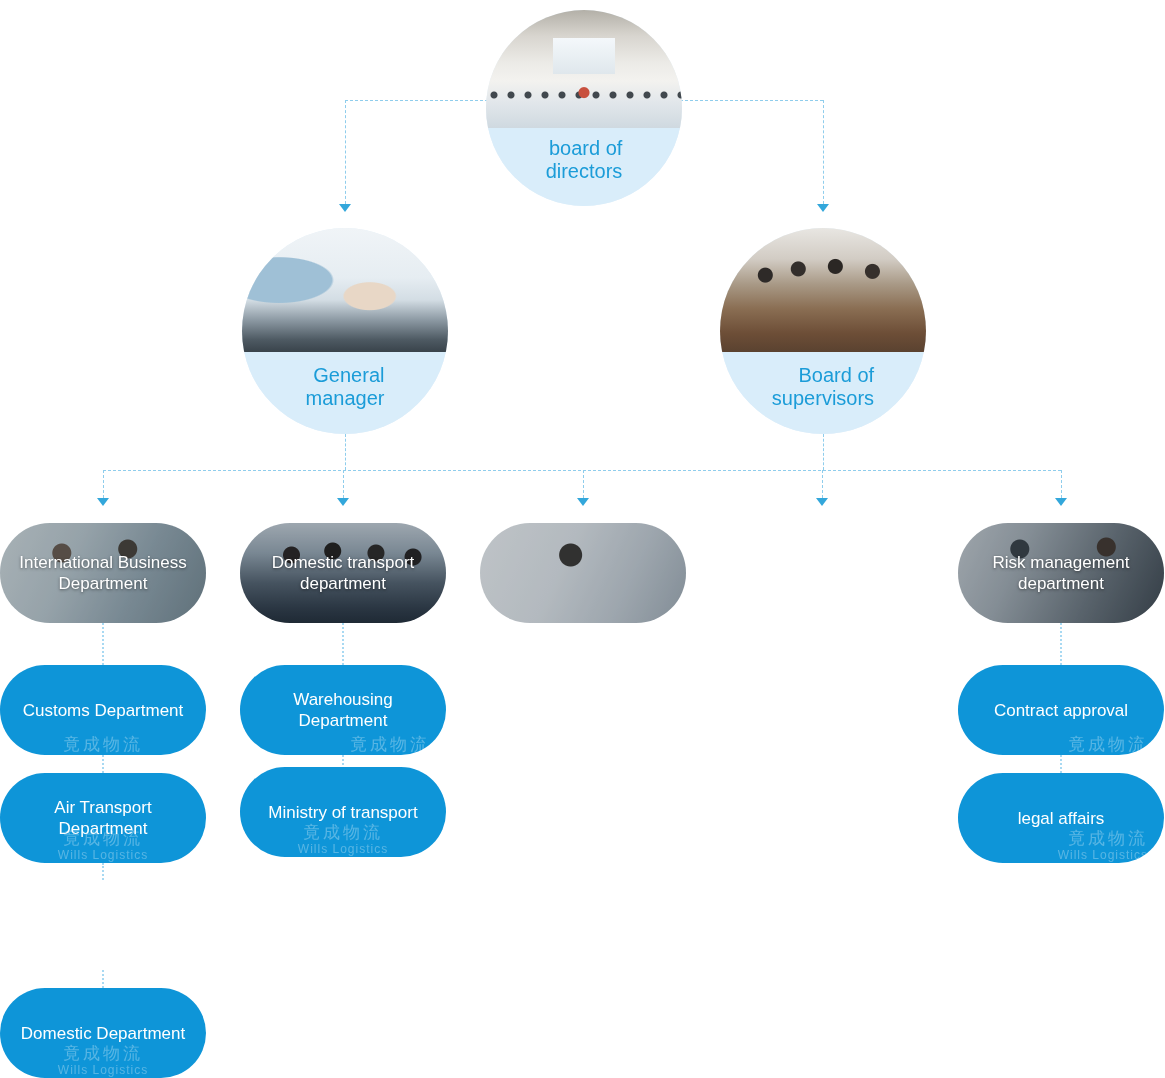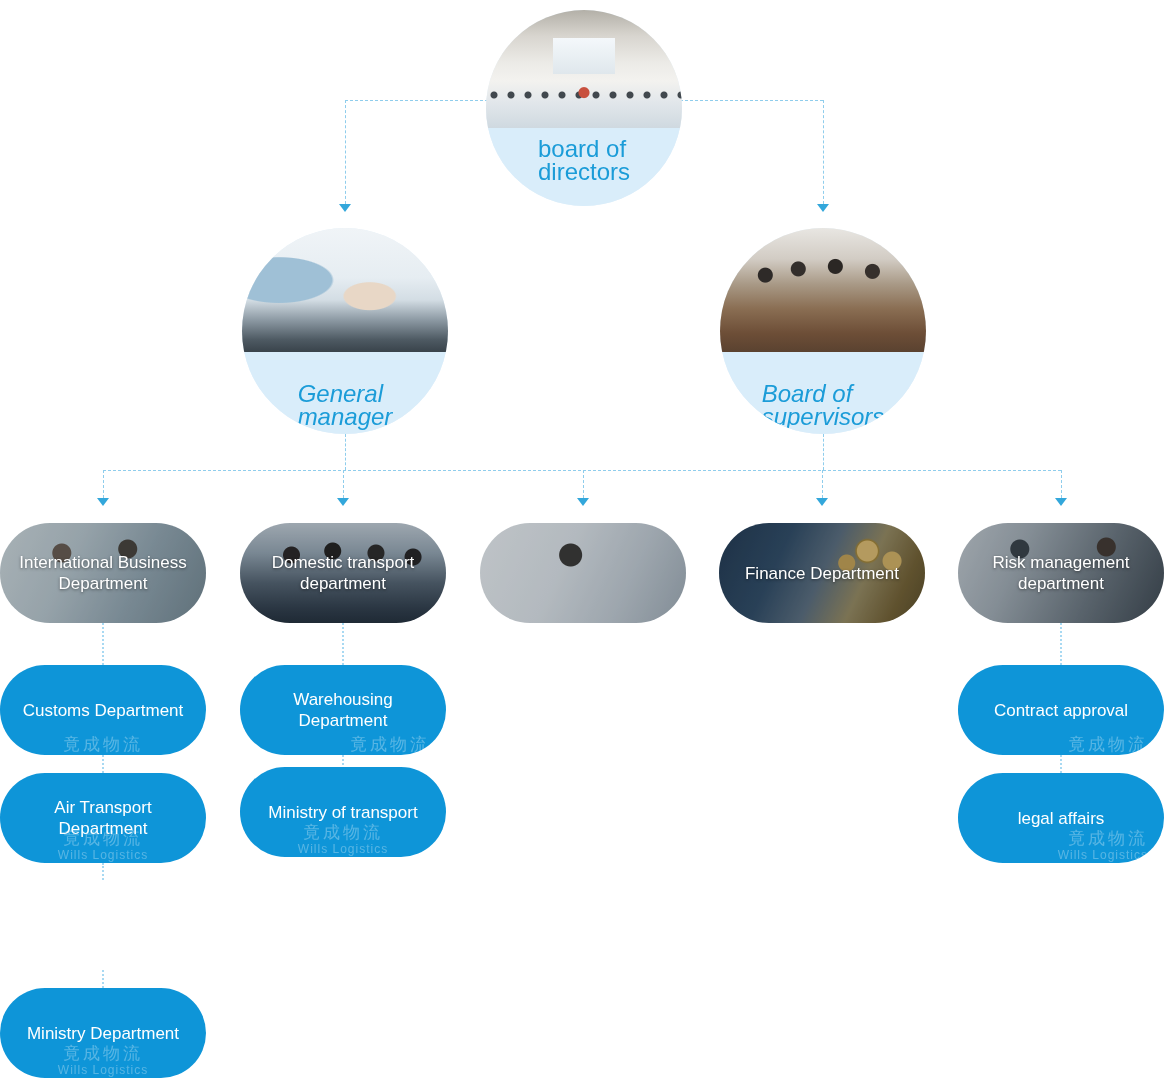--- a/index.html
+++ b/index.html
@@ -28,23 +28,23 @@
   .circle {
     position: absolute; border-radius: 50%; overflow: hidden; z-index: 2;
     box-shadow: 0 0 0 1px rgba(210,230,245,.6) inset;
   }
   .circle .photo { width: 100%; height: 60%; }
   .circle .panel {
     width: 100%; height: 40%; background: #d9edfa; box-sizing: border-box;
     display: flex; justify-content: center; align-items: flex-start;
     padding-top: 9px;
   }
-  .circle.circle-lg .panel { padding-top: 30px; font-style: italic; }
+  .circle.circle-lg .panel { padding-top: 12px; }
   .clabel {
-    color: #1b9cd8; font-size: 24px; line-height: 23px; text-align: left;
+    color: #1b9cd8; font-size: 20px; line-height: 23px; text-align: right;
     white-space: pre-line;
   }
 
   
   .oval {
     position: absolute; width: 206px; height: 100px; border-radius: 53px;
     overflow: hidden; z-index: 2; display: flex; align-items: center; justify-content: center;
   }
   .oval .photo { position: absolute; left: 0; top: 0; right: 0; bottom: 0; }
   .oval .shade { position: absolute; left: 0; top: 0; right: 0; bottom: 0; background: rgba(15,30,45,.22); }
@@ -201,25 +201,20 @@
   <div class="oval" style="left:240px;top:523px">
     <div class="photo photo-team-suits"></div>
     <div class="shade"></div>
     <span class="label">Domestic transport
 department</span>
   </div>
   <div class="oval" style="left:480px;top:523px">
     <div class="photo photo-hr"></div>
     <div class="shade"></div>
   </div>
-  <div class="oval" style="left:719px;top:523px">
-    <div class="photo photo-finance"></div>
-    <div class="shade"></div>
-    <span class="label">Finance Department</span>
-  </div>
   <div class="oval" style="left:958px;top:523px">
     <div class="photo photo-handshake"></div>
     <div class="shade"></div>
     <span class="label">Risk management
 department</span>
   </div>
 
   <div class="pill" style="left:0px;top:665px">
     <span class="label">Customs Department</span>
     <div class="wm">
@@ -228,21 +223,21 @@
   </div>
   <div class="pill" style="left:0px;top:773px">
     <span class="label">Air Transport
 Department</span>
     <div class="wm">
       <span class="wm-zh">竟成物流</span>
       <span class="wm-en">Wills  Logistics</span>
     </div>
   </div>
   <div class="pill" style="left:0px;top:988px">
-    <span class="label">Ministry Department</span>
+    <span class="label">Domestic Department</span>
     <div class="wm">
       <span class="wm-zh">竟成物流</span>
       <span class="wm-en">Wills  Logistics</span>
     </div>
   </div>
 
   <div class="pill" style="left:240px;top:665px">
     <span class="label">Warehousing
 Department</span>
     <div class="wm wm-right">

